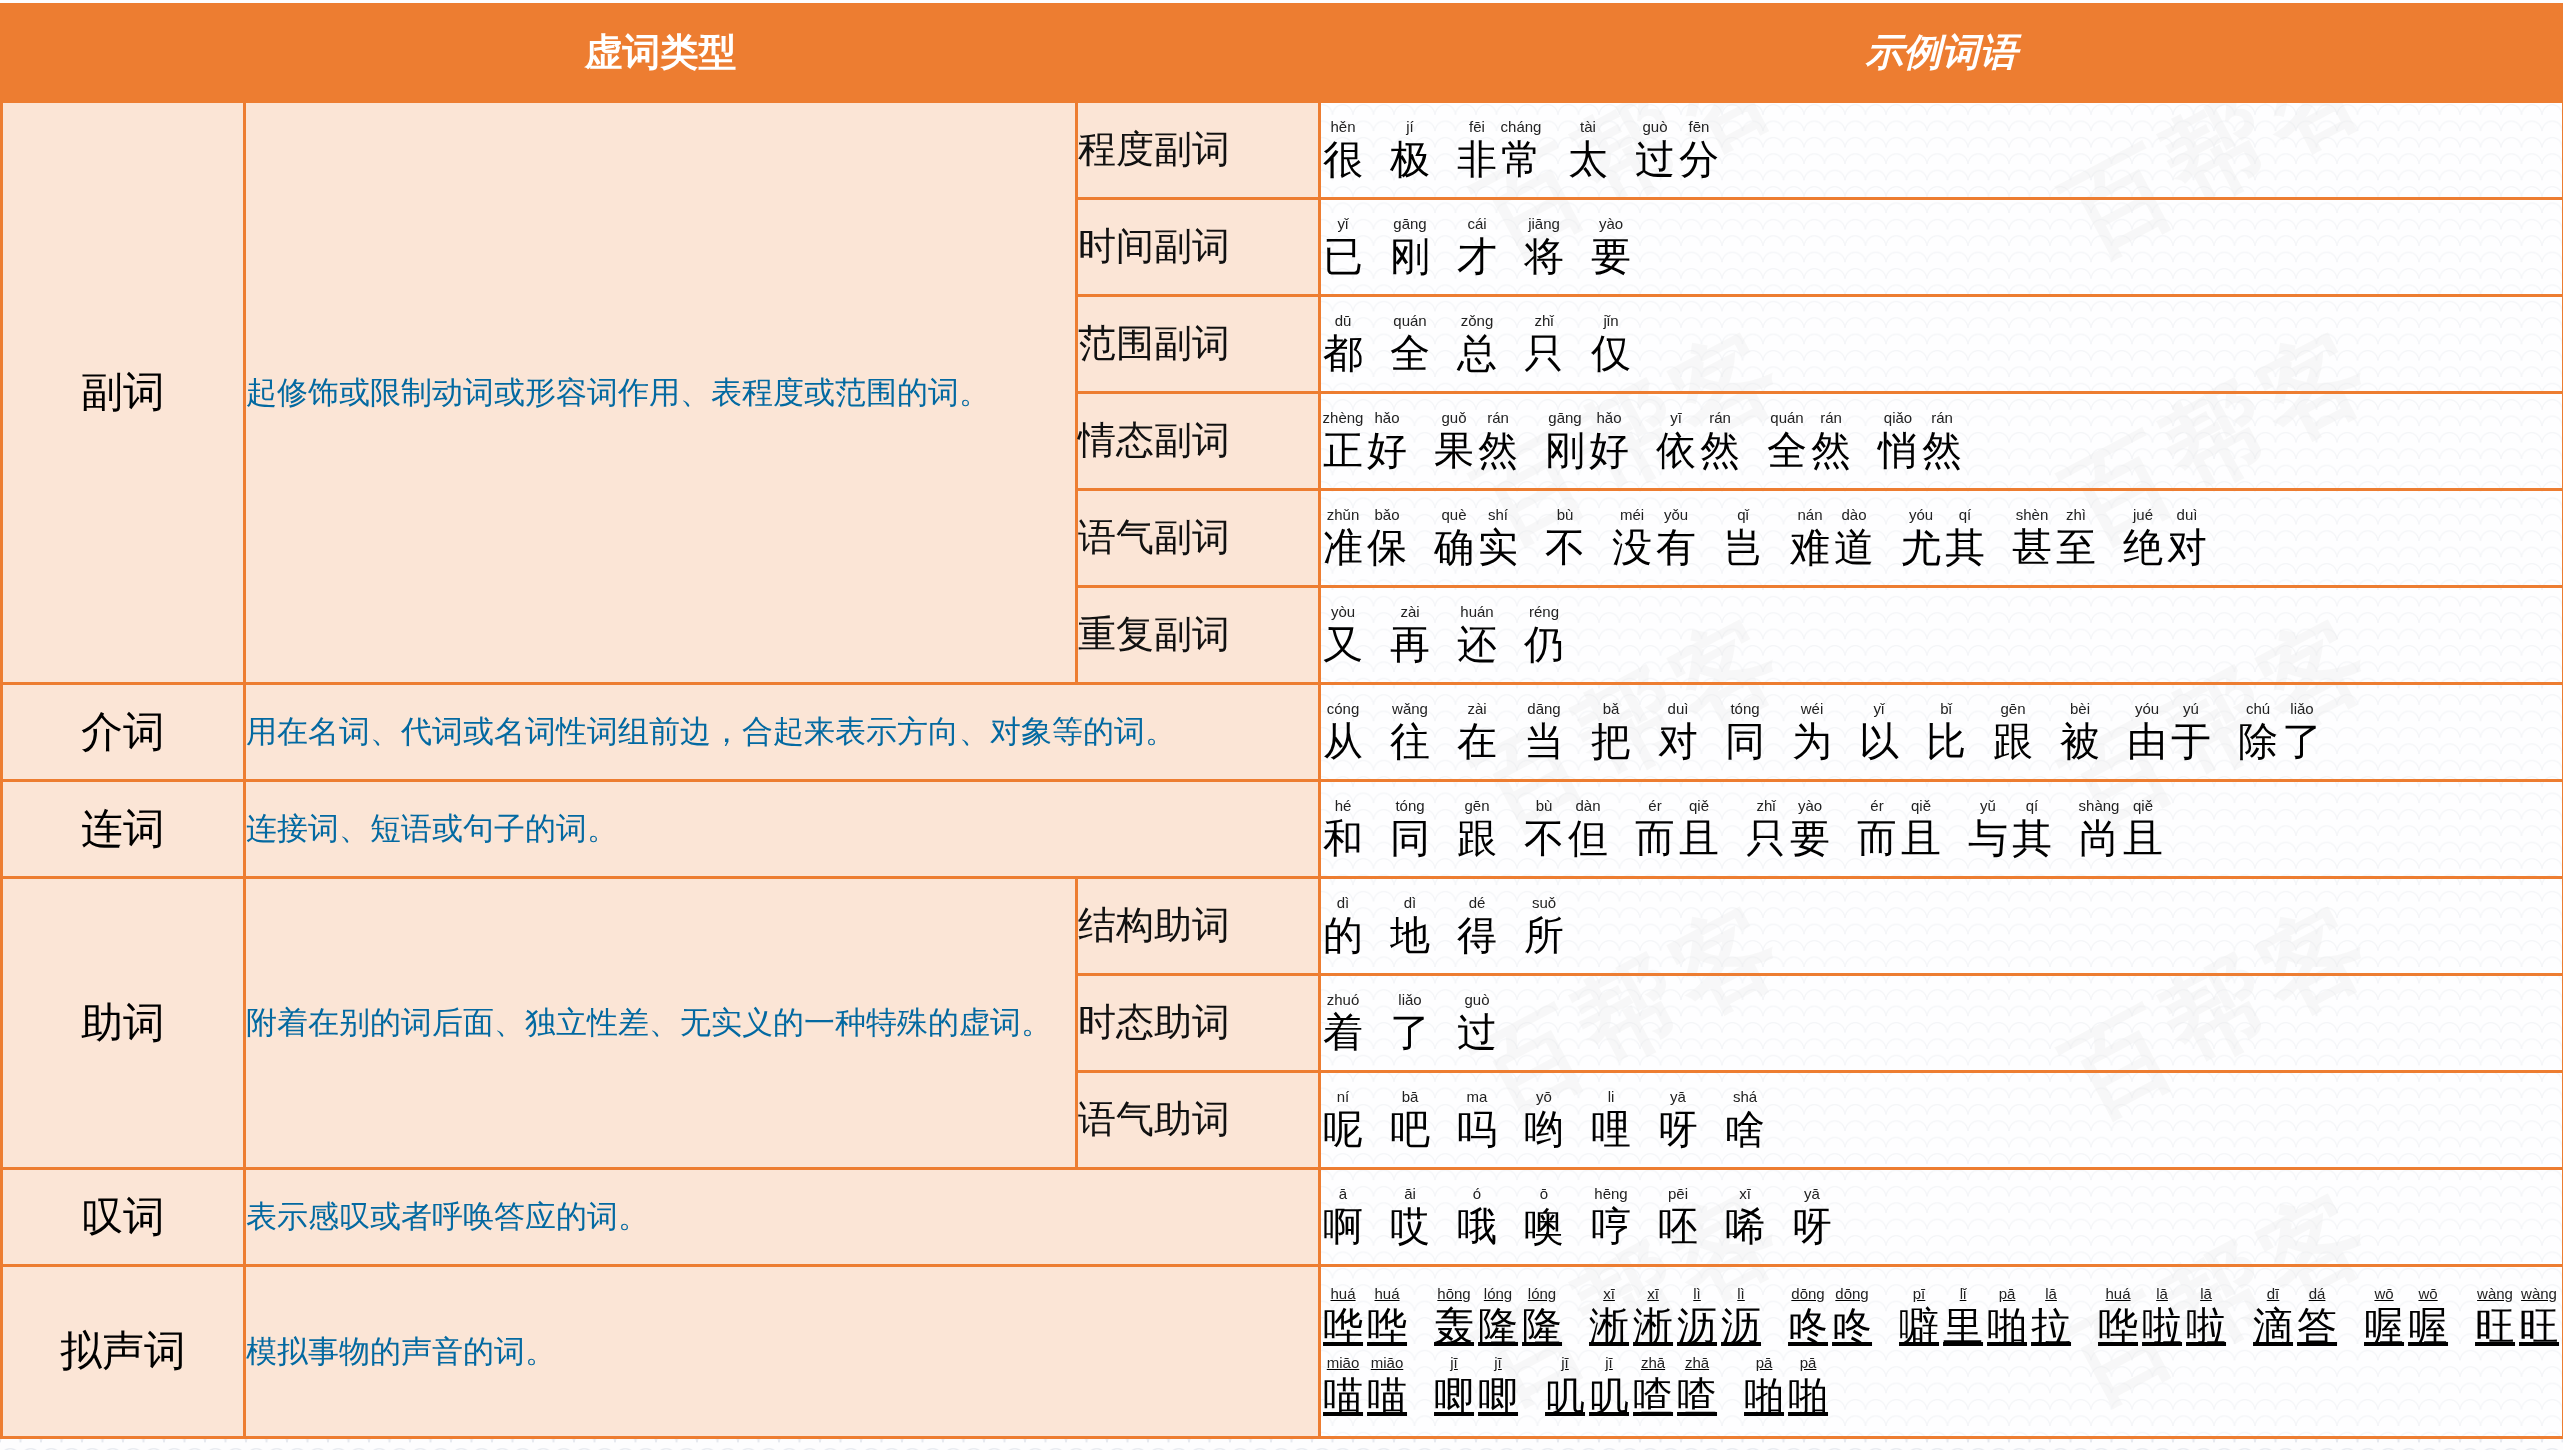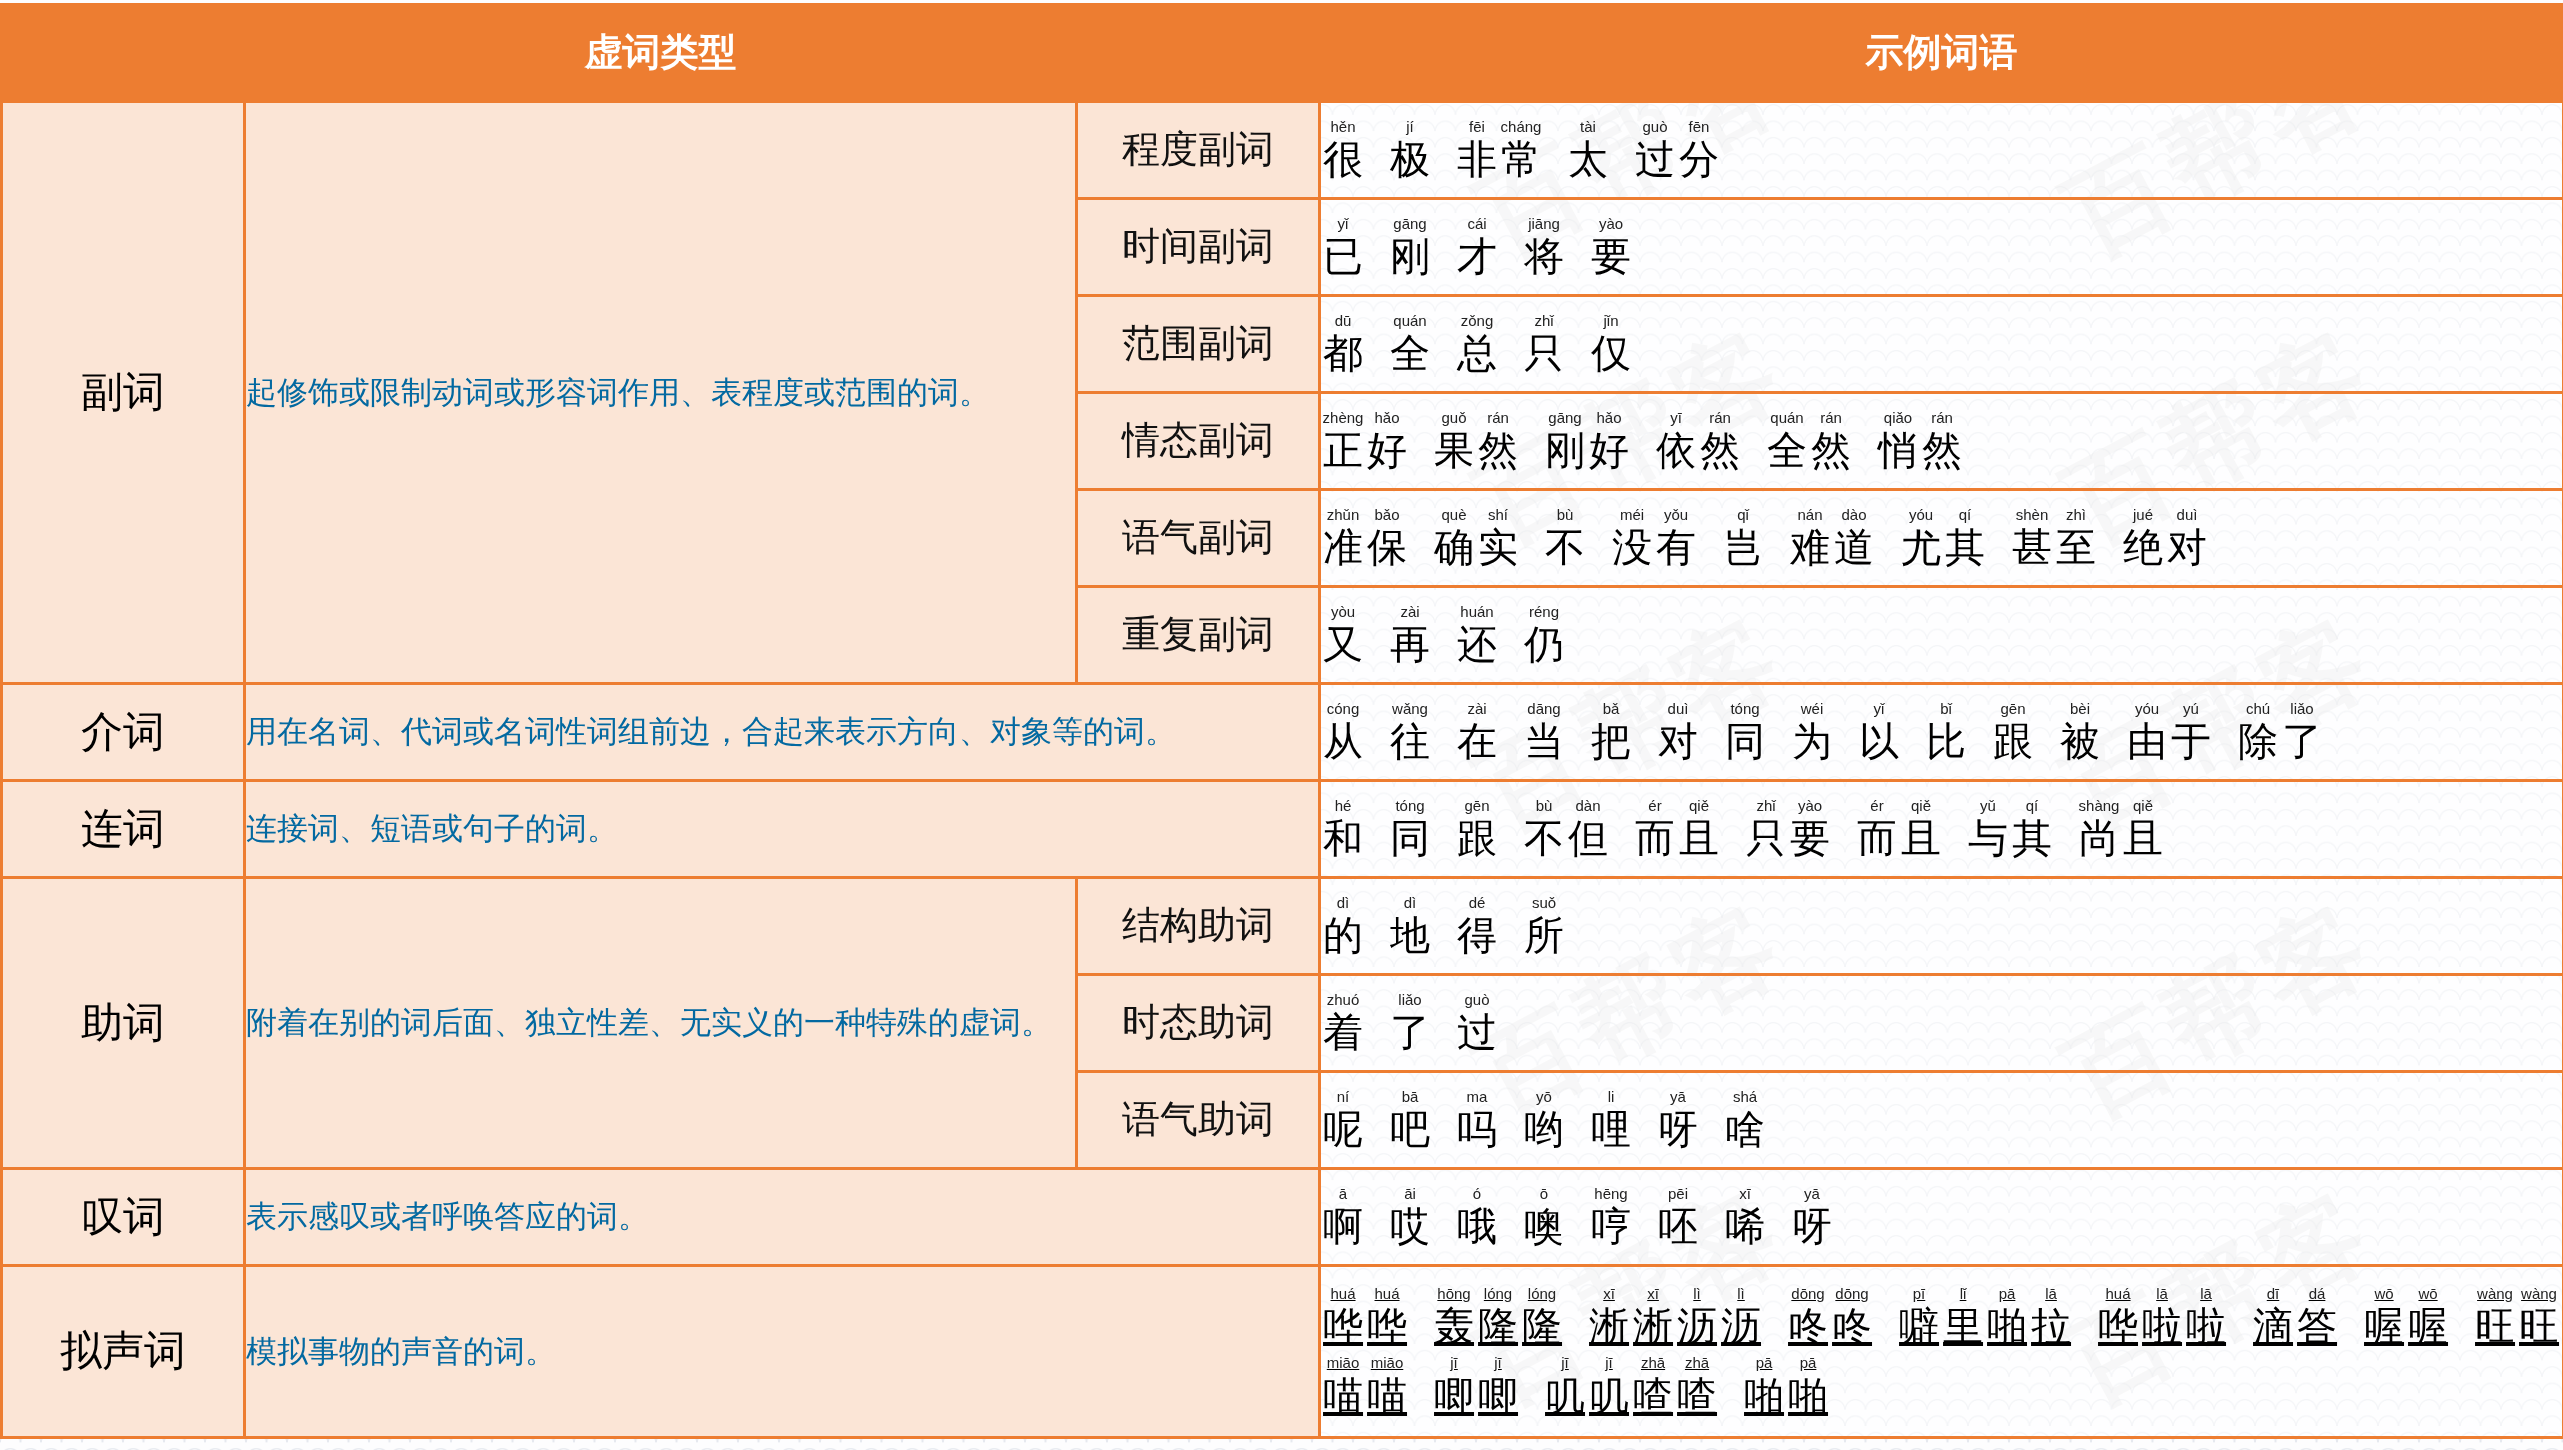--- a/index.html
+++ b/index.html
@@ -26,31 +26,31 @@
     position: absolute; left: 0; top: 2.7px;
     width: 2561px; border-collapse: collapse; table-layout: fixed;
   }
   table.grid td, table.grid th {
     border: 3.4px solid #ED7D31; padding: 0; box-sizing: border-box; margin-top: 32px;
   }
   th.hdr {
     background: #ED7D31; color: #ffffff; height: 97px;
     font-size: 38px; font-weight: bold; text-align: center; vertical-align: middle;
   }
-  th.hdr.split { border-left: 2.7px solid #ffffff; }
+  th.hdr.split { border-left: 2.7px solid #ffffff; font-style: italic; }
   td.type {
     background: #FBE5D6; text-align: center; vertical-align: middle;
     font-size: 42px; font-weight: normal; color: #000000;
   }
   td.desc {
     background: #FBE5D6; vertical-align: middle; padding-left: 19px; padding-right: 13.7px;
     font-size: 31px; color: #0369a1; line-height: 63px;
   }
   td.sub {
-    background: #FBE5D6; text-align: center; vertical-align: middle;
+    background: #FBE5D6; text-align: left; vertical-align: middle;
     font-size: 38px; color: #111;
   }
   td.ex {
     background: rgba(255,255,255,0.55); vertical-align: middle;
     padding-left: 19px; height: 97px; text-align: right;
   }
   .words { display: flex; flex-wrap: wrap; align-items: flex-end; column-gap: 23px; row-gap: 4.1px; }
   .word { display: flex; }
   .ch { display: flex; flex-direction: column; align-items: center; width: 44px; }
   .py { font-family: "Liberation Sans", sans-serif; font-size: 15px; color: #222; height: 20.5px; line-height: 20.5px; white-space: nowrap; }

